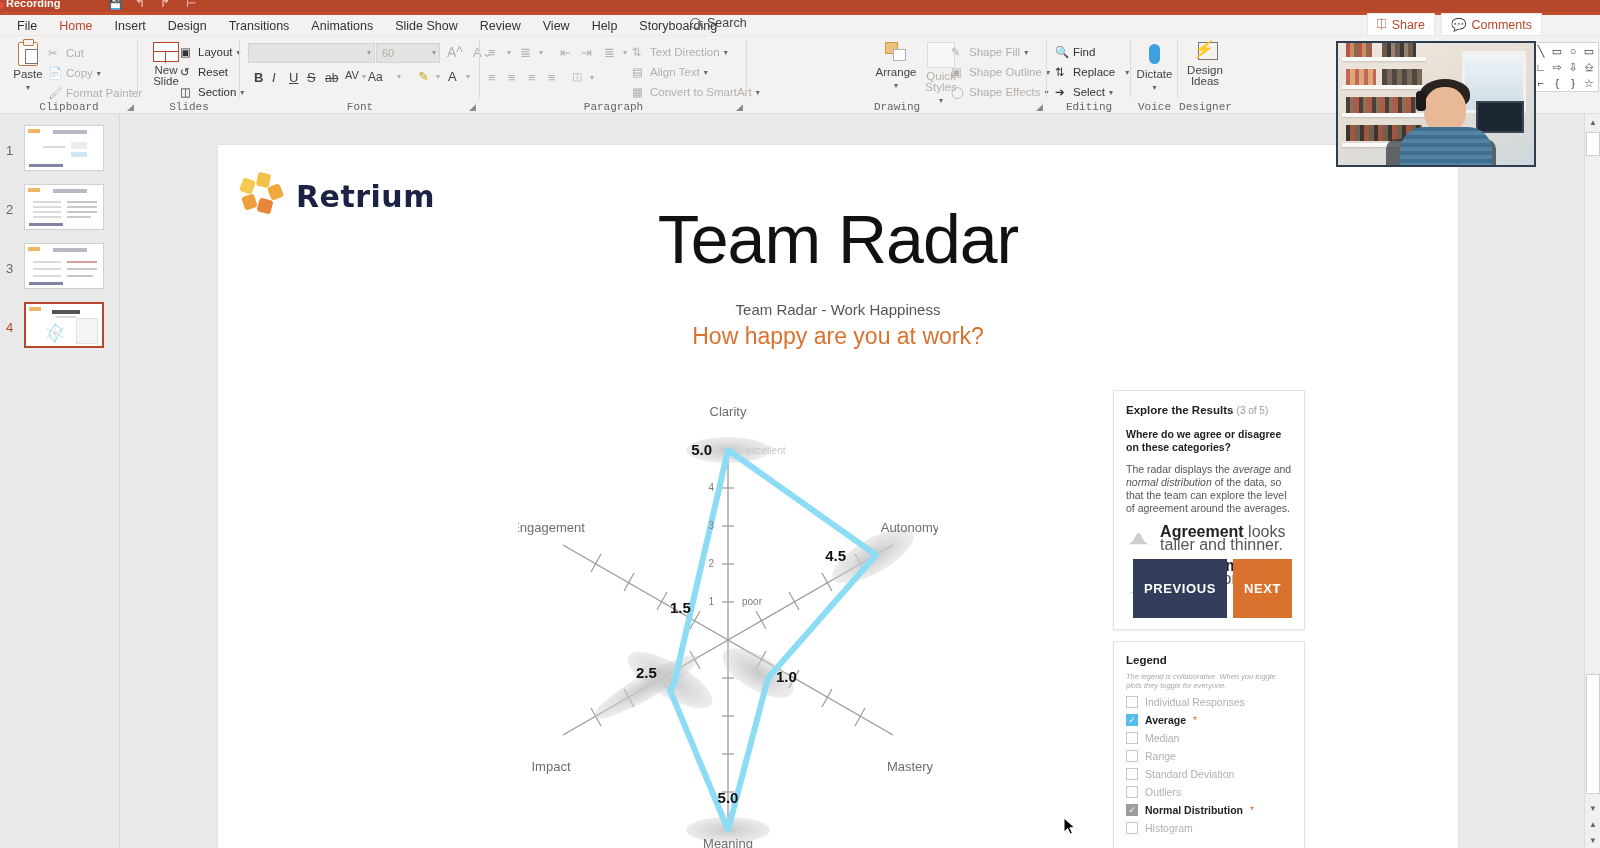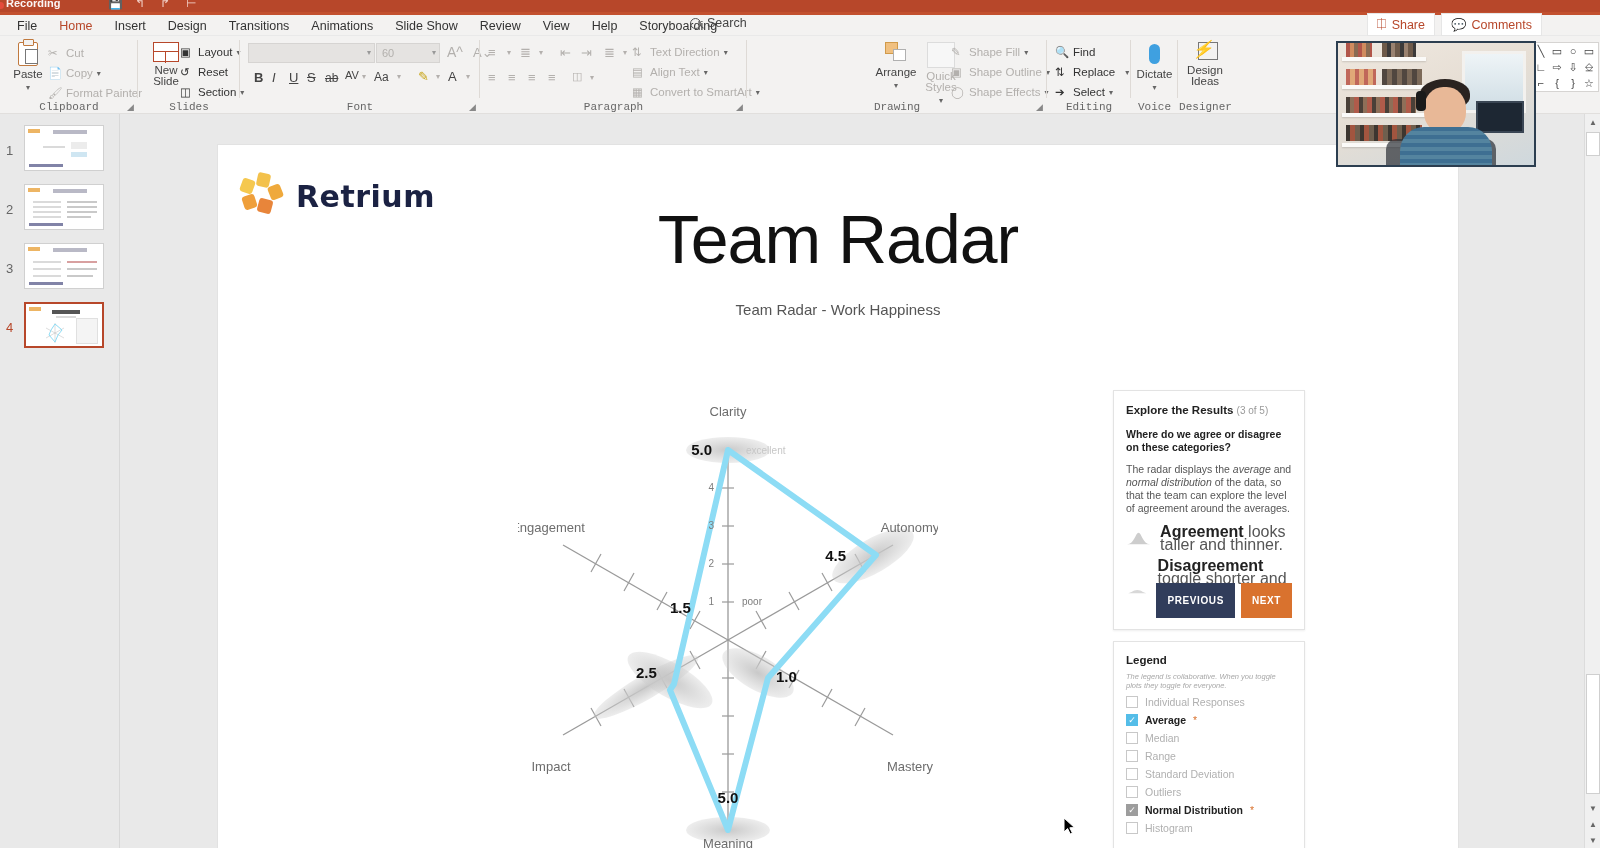--- a/index.html
+++ b/index.html
@@ -173,21 +173,21 @@
   .ph .count{ font-weight:normal; color:#9a9a9a; font-size:10px; }
   .pq{ font-size:10.5px; font-weight:bold; color:#222; margin-top:12px; line-height:13px;}
   .pbody{ font-size:10.5px; color:#555; margin-top:9px; line-height:13px;}
   .pbody i{ font-style:italic; }
 
   .distrow{ display:flex; align-items:flex-end; gap:9px; margin-top:10px; }
   .distrow .txt{ font-size:16px; color:#555; line-height:13px;}
   .distrow .txt b{ color:#222; }
 
   .btnrow{ position:absolute; right:12px; bottom:11px; display:flex; gap:6px; }
-  .pbtn{ font-size:10px; letter-spacing:.6px; color:#fff; padding:12px 11px; font-weight:bold; }
+  .pbtn{ font-size:13px; letter-spacing:.6px; color:#fff; padding:22px 11px; font-weight:bold; }
   #prevbtn{ background:#313d5b; }
   #nextbtn{ background:#d9722e; }
 
   .lnote{ font-size:7.5px; color:#a8a8a8; font-style:italic; margin-top:6px; line-height:9px;}
   .lrow{ display:flex; align-items:center; gap:7px; margin-top:6px; }
   .cb{
     width:12px;height:12px;border:1.4px solid #c8c8c8;background:#fff;flex:0 0 12px;
     display:flex;align-items:center;justify-content:center;font-size:9px;color:#fff;
   }
   .cb.blue{ background:#54bde8; border-color:#54bde8; }
@@ -335,21 +335,21 @@
     <div class="fbtn dim" style="left:207px;top:8px;font-size:14px">A^</div>
     <div class="fbtn dim" style="left:233px;top:9px;font-size:13px">A⌄</div>
 
     <div class="fbtn" style="left:14px;top:34px;font-weight:bold">B</div>
     <div class="fbtn" style="left:32px;top:34px;font-style:italic">I</div>
     <div class="fbtn" style="left:49px;top:34px;text-decoration:underline">U</div>
     <div class="fbtn" style="left:67px;top:34px;text-decoration:line-through">S</div>
     <div class="fbtn" style="left:85px;top:35px;font-size:12px;text-decoration:line-through">ab</div>
     <div class="fbtn" style="left:105px;top:33px;font-size:11px">AV</div>
     <div class="fbtn dim" style="left:122px;top:36px;font-size:8px">▾</div>
-    <div class="fbtn" style="left:134px;top:34px;font-size:12px">Aa</div>
+    <div class="fbtn" style="left:128px;top:34px;font-size:12px">Aa</div>
     <div class="fbtn dim" style="left:157px;top:36px;font-size:8px">▾</div>
     <div class="fbtn" style="left:178px;top:33px;color:#c8a415">✎</div>
     <div class="fbtn dim" style="left:196px;top:36px;font-size:8px">▾</div>
     <div class="fbtn" style="left:208px;top:33px">A</div>
     <div class="fbtn dim" style="left:226px;top:36px;font-size:8px">▾</div>
 
     <div class="gname">Font</div>
     <div class="dlg">◢</div>
     <div class="divider"></div>
   </div>
@@ -572,20 +572,21 @@
         <i style="left:18px;top:26px;width:14px;height:14px;background:#e8853a;transform:rotate(15deg)"></i>
         <i style="left:3px;top:22px;width:13px;height:14px;background:#ef9f3b;transform:rotate(-18deg)"></i>
         <i style="left:1px;top:6px;width:13px;height:14px;background:#f5c84f;transform:rotate(20deg)"></i>
         <i style="left:15px;top:14px;width:11px;height:11px;background:#fff;border-radius:50%"></i>
       </div>
       <div id="logotext">Retrium</div>
     </div>
 
     <div id="subtitle1">Team Radar - Work Happiness</div>
     <div id="slidetitle">Team Radar</div>
+    <div id="subtitle2">How happy are you at work?</div>
 
     <svg id="radar" viewBox="0 0 420 460">
       <defs>
         <radialGradient id="lobe" cx="50%" cy="50%" r="50%">
           <stop offset="0%" stop-color="#c6c6c6" stop-opacity=".95"></stop>
           <stop offset="100%" stop-color="#cccccc" stop-opacity=".35"></stop>
         </radialGradient>
       </defs>
 
       <g stroke="#9a9a9a" stroke-width="1.3">

